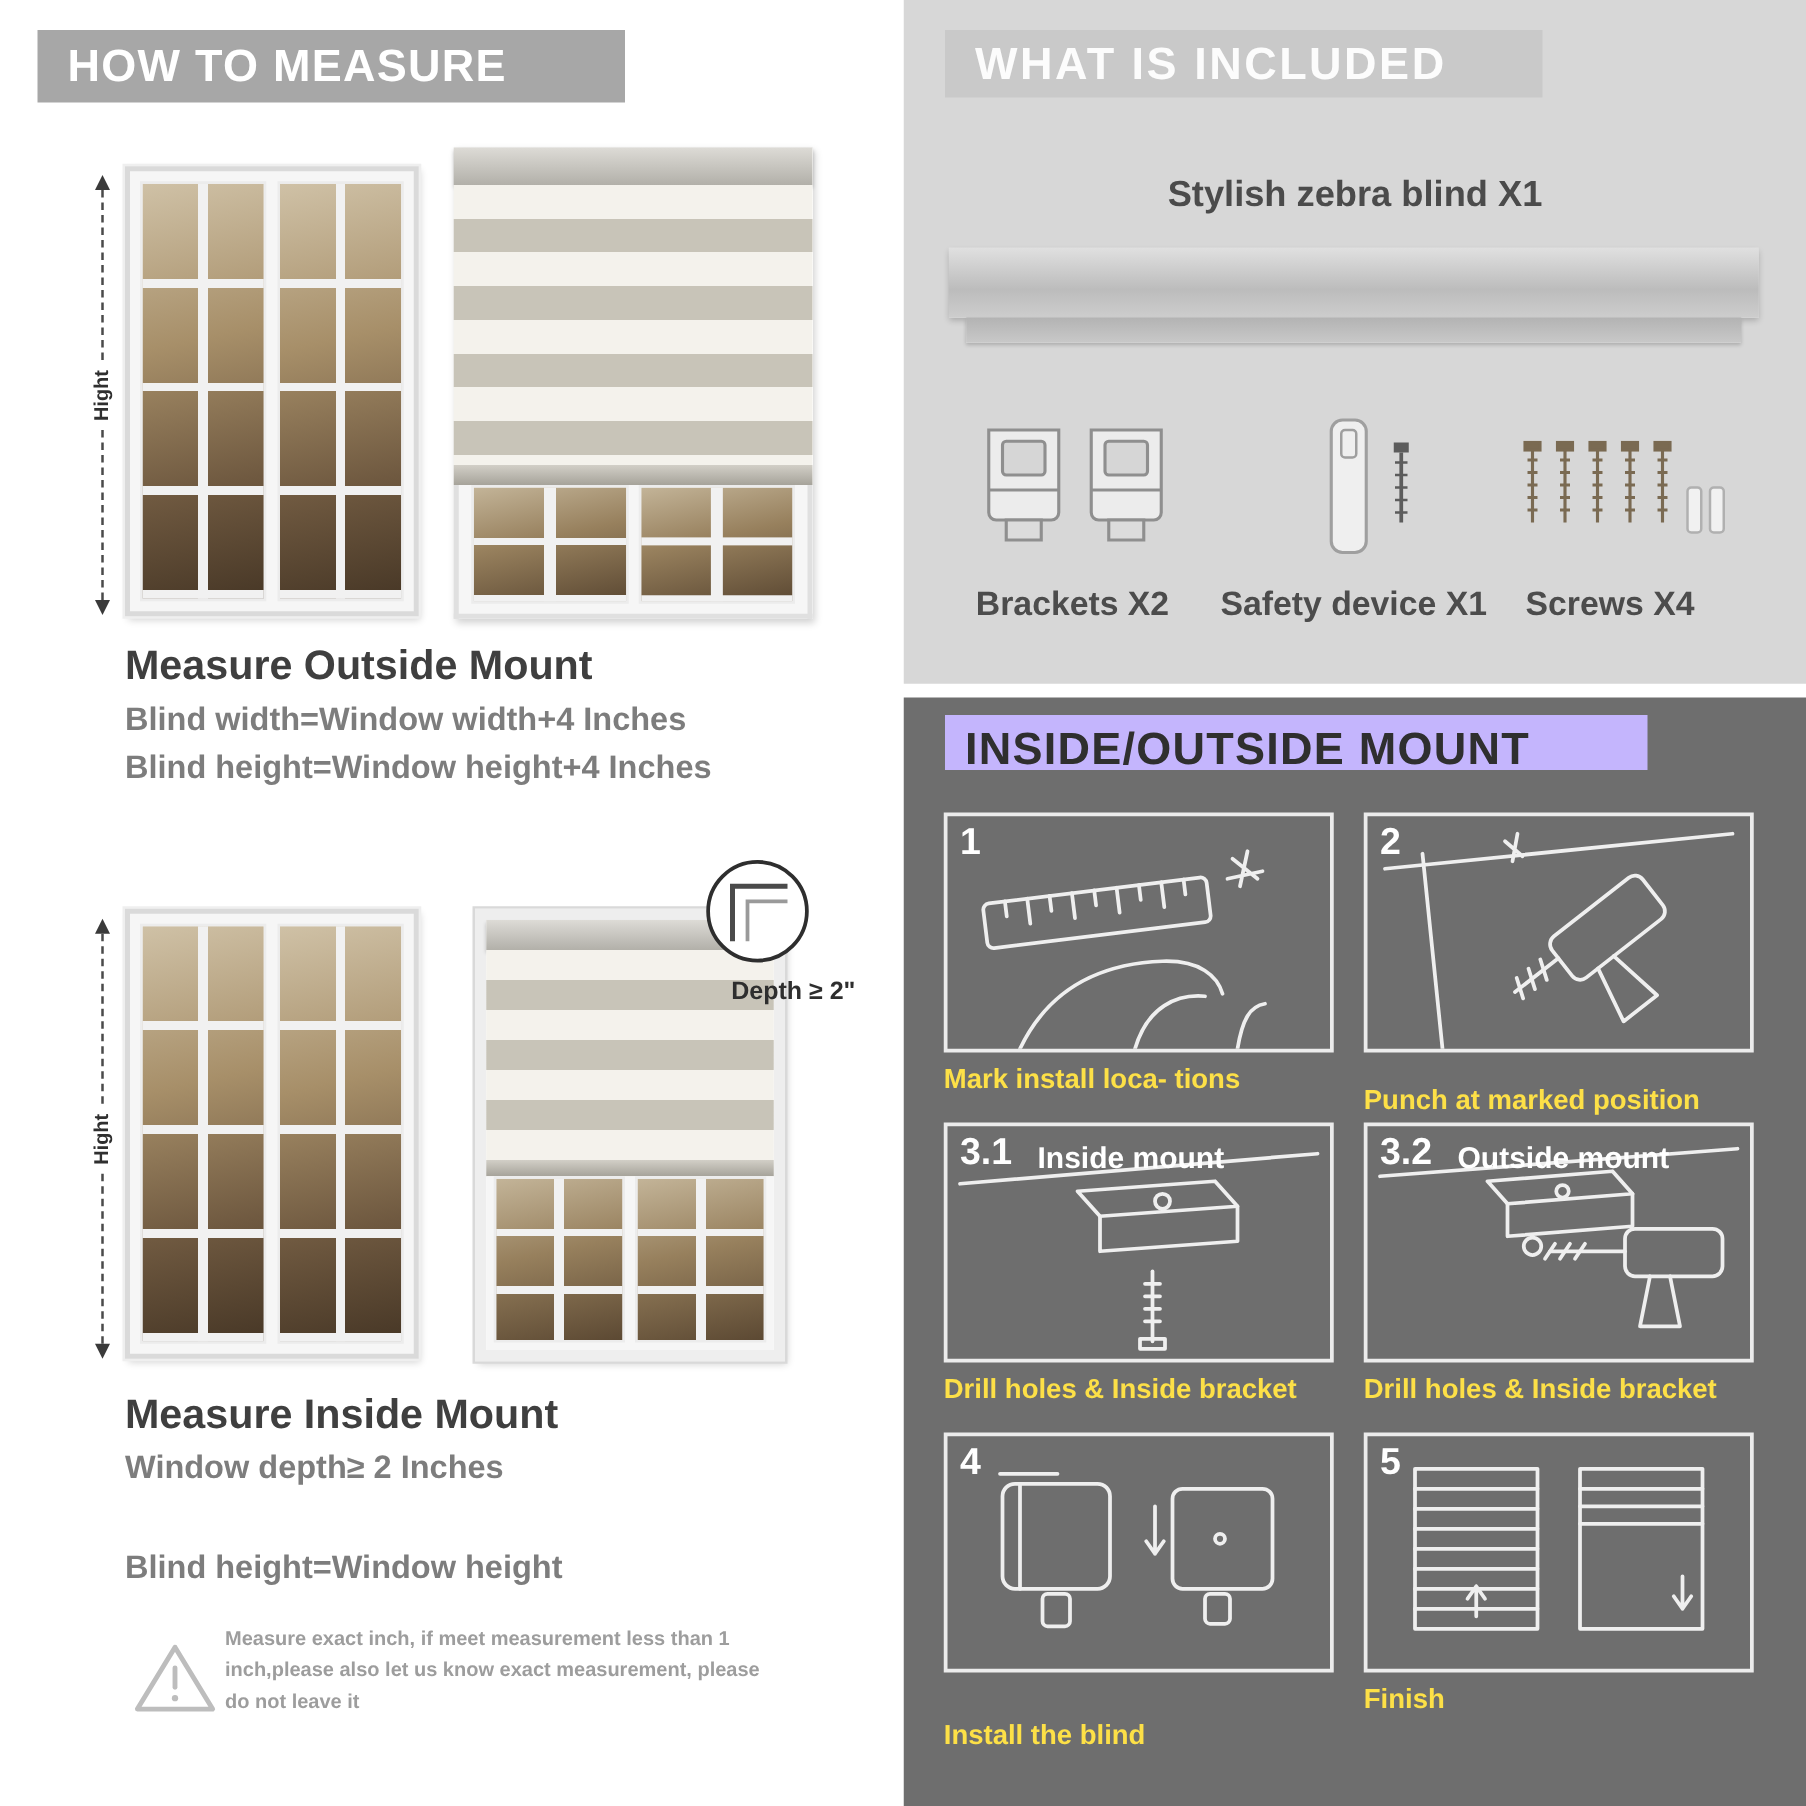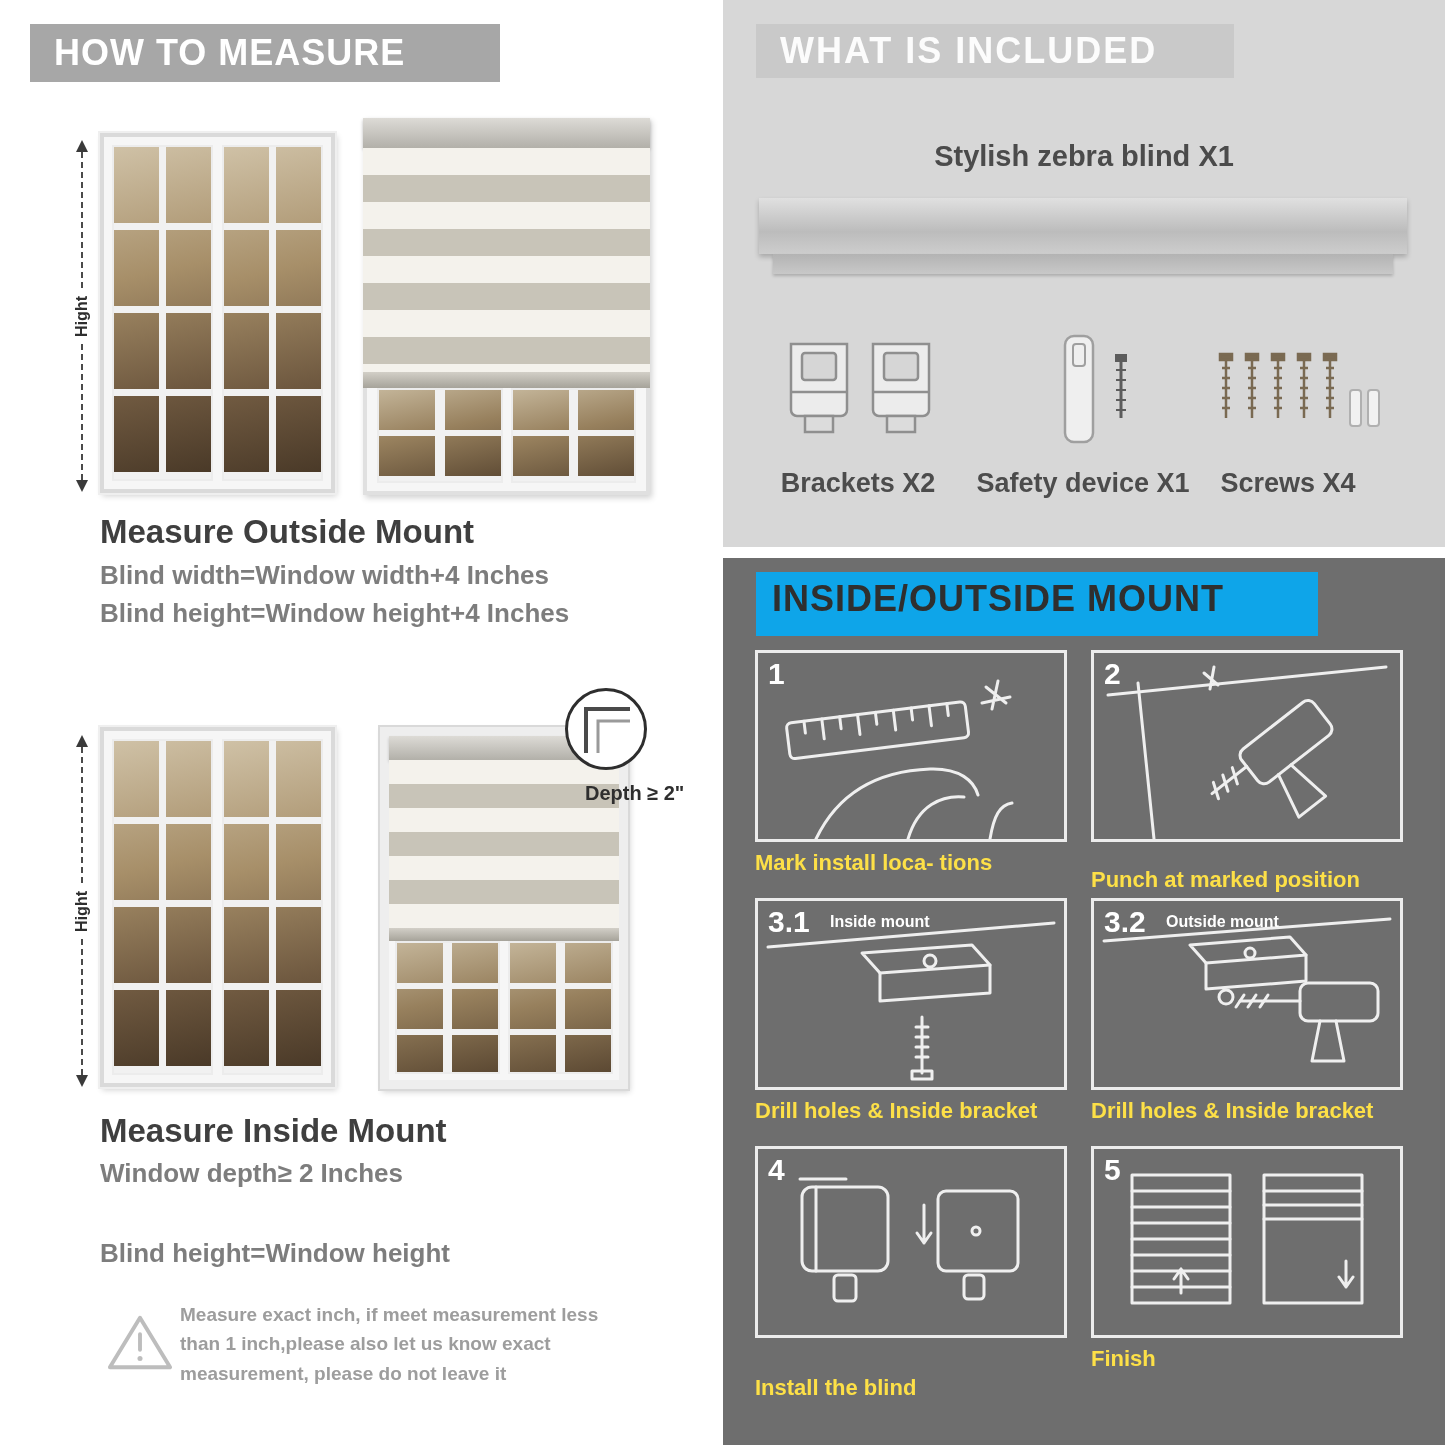--- a/index.html
+++ b/index.html
@@ -55,45 +55,45 @@
             box-shadow:0 0 0 2px #d9d9d9,2px 3px 6px rgba(0,0,0,.18);display:flex;flex-direction:column;}
   .blind-in .cassette{height:24px;}
   .blind-in .zstripes{background:repeating-linear-gradient(180deg,#f4f2ec 0 24px,#c8c4b8 24px 48px);}
   .blind-in .brail{height:13px;}
   .blind-in .under{padding:0 6px 6px;border:none;}
 
   .depth-circle{position:absolute;width:82px;height:82px;border-radius:50%;border:3px solid #2e2e2e;
                 background:#fff;box-sizing:border-box;}
   .depth-label{position:absolute;font-size:20px;font-weight:bold;color:#2e2e2e;}
 
-  .warn-text{position:absolute;font-size:19px;font-weight:bold;color:#9d9d9d;line-height:1.55;}
+  .warn-text{position:absolute;font-size:16px;font-weight:bold;color:#9d9d9d;line-height:1.55;}
 
   
   .panel-top{position:absolute;left:723px;top:0;width:722px;height:547px;background:#d7d7d7;}
   .hdr-included{position:absolute;left:33px;top:24px;width:478px;height:54px;background:#c9c9c9;
                 color:#fcfcfc;font-size:36px;font-weight:bold;line-height:54px;padding-left:24px;
                 letter-spacing:2px;box-sizing:border-box;}
   .blind-lbl{position:absolute;left:0;top:140px;width:100%;text-align:center;font-size:29px;
              font-weight:bold;color:#4b4b4b;}
   .headrail{position:absolute;left:36px;top:198px;width:648px;height:56px;
             background:linear-gradient(180deg,#e0e0e0,#bcbcbc 60%,#cdcdcd);
             box-shadow:0 3px 5px rgba(0,0,0,.22);}
   .headrail-lip{position:absolute;left:14px;top:56px;width:620px;height:20px;
             background:linear-gradient(180deg,#b3b3b3,#c8c8c8);box-shadow:0 2px 3px rgba(0,0,0,.2);}
   .inc-label{position:absolute;top:468px;text-align:center;font-size:27px;font-weight:bold;color:#4c4c4c;}
 
   .panel-bot{position:absolute;left:723px;top:558px;width:722px;height:887px;background:#6e6e6e;}
-  .hdr-mount{position:absolute;left:33px;top:14px;width:562px;height:64px;background:#0ea5e9;
+  .hdr-mount{position:absolute;left:33px;top:14px;width:562px;height:44px;background:#c4b5fd;
              color:#2f2f2f;font-size:36px;font-weight:bold;line-height:54px;padding-left:16px;
              letter-spacing:1px;box-sizing:border-box;}
 
   .step-box{position:absolute;width:312px;height:192px;border:3px solid #ececec;box-sizing:border-box;}
   .step-box svg{position:absolute;left:0;top:0;width:100%;height:100%;}
   .step-num{position:absolute;left:10px;top:4px;color:#fff;font-size:30px;font-weight:bold;}
-  .step-lbl{position:absolute;left:72px;top:12px;color:#fff;font-size:16px;font-weight:bold;}
+  .step-lbl{position:absolute;left:72px;top:12px;color:#fff;font-size:24px;font-weight:bold;}
   .step-cap{position:absolute;width:320px;color:#fde047;font-size:22px;font-weight:bold;white-space:nowrap;}
 
   .lineart{stroke:#efefef;stroke-width:3;fill:none;stroke-linecap:round;stroke-linejoin:round;}
 </style>
 </head>
 <body>
 
 <div id="canvas">
 
   <div class="hdr-left">HOW TO MEASURE</div>

